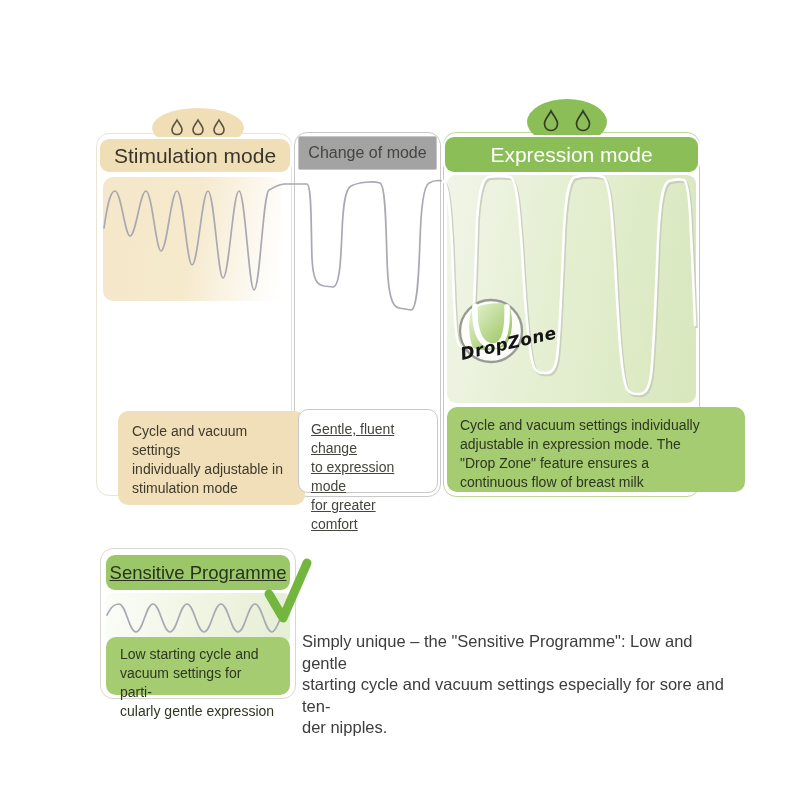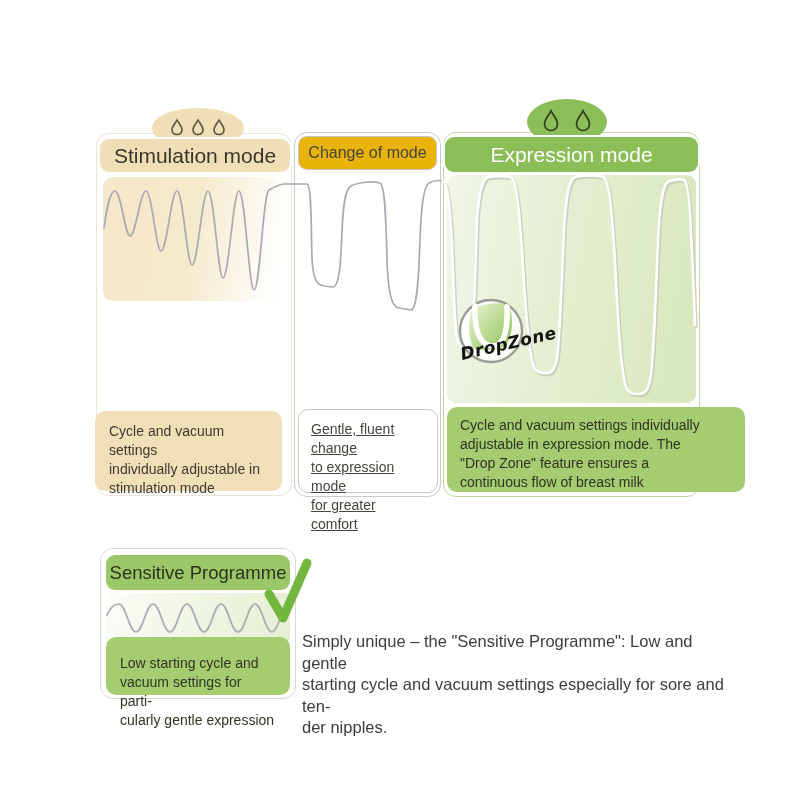--- a/index.html
+++ b/index.html
@@ -20,33 +20,33 @@
   .wash-sens{left:106px;top:593px;width:184px;height:50px;border-radius:6px;
     background:linear-gradient(100deg,#fbfdf8 0%,#eef4e1 55%,#e5efd4 100%);}
 
   .ellipse{border-radius:50%;z-index:2;display:flex;align-items:center;justify-content:center;gap:5px;}
   .ellipse-stim{left:152px;top:108px;width:92px;height:40px;background:#f0dfb6;}
   .ellipse-expr{left:527px;top:99px;width:80px;height:46px;background:#8cbe58;}
 
   .hdr{z-index:4;display:flex;align-items:center;justify-content:center;box-sizing:border-box;}
   .hdr-stim{left:100px;top:139px;width:190px;height:33px;background:#f0dfb6;border-radius:9px;
             font-size:21px;color:#3a352a;box-shadow:0 0 0 2px #ffffff;}
-  .hdr-change{left:298px;top:136px;width:139px;height:34px;background:#eab308;border:1.5px solid #c6c6c6;
-            border-radius:9px;font-size:16px;color:#454540;}
+  .hdr-change{left:298px;top:136px;width:139px;height:34px;background:#a3a3a3;border:1.5px solid #c6c6c6;
+            border-radius:2px;font-size:16px;color:#454540;}
   .hdr-expr{left:445px;top:137px;width:253px;height:35px;background:#8cbe58;border-radius:9px;
             font-size:21px;color:#ffffff;box-shadow:0 0 0 2px #ffffff;}
   .hdr-sens{left:106px;top:555px;width:184px;height:35px;background:#9cc768;border-radius:9px;
-            font-size:18.5px;color:#28331e;box-shadow:0 0 0 2px #ffffff;}
+            font-size:18.5px;color:#28331e;box-shadow:0 0 0 2px #ffffff;text-decoration:underline;}
 
   .txtbox{z-index:4;box-sizing:border-box;font-size:14px;line-height:19px;border-radius:10px;}
-  .txt-stim{left:95px;top:411px;width:187px;height:80px;background:#f0dfb8;color:#403a2d;padding:11px 14px;}
+  .txt-stim{left:118px;top:411px;width:187px;height:94px;background:#f0dfb8;color:#403a2d;padding:11px 14px;}
   .txt-change{left:298px;top:409px;width:140px;height:84px;background:#fff;border:1.5px solid #c8c8c8;
               color:#45453e;padding:10px 12px;text-decoration:underline;}
   .txt-expr{left:447px;top:407px;width:298px;height:85px;background:#a5cc71;color:#2e3621;padding:9px 13px;}
-  .txt-sens{left:106px;top:637px;width:184px;height:58px;background:#a5cc71;color:#2e3621;padding:17px 14px;}
+  .txt-sens{left:106px;top:637px;width:184px;height:58px;background:#a5cc71;color:#2e3621;padding:8px 14px;}
 
   #wave-overlay{left:0;top:0;z-index:3;pointer-events:none;}
   #check-overlay{left:0;top:0;z-index:5;pointer-events:none;}
 
   .paragraph{left:302px;top:631px;width:430px;font-size:16.5px;line-height:21.5px;color:#3d3d3d;z-index:1;}
 </style>
 </head>
 <body>
 
 <div id="canvas">

